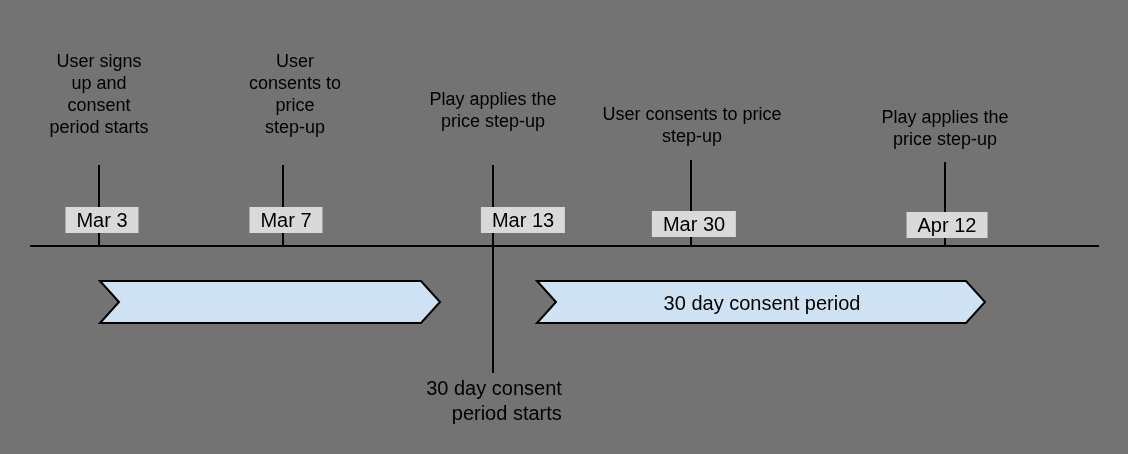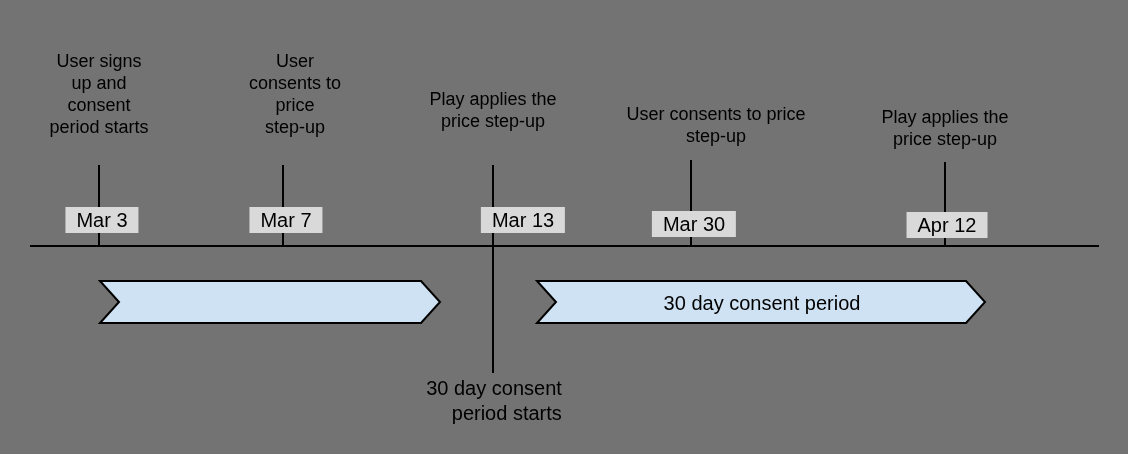--- a/index.html
+++ b/index.html
@@ -82,21 +82,21 @@
   <div class="event-desc" style="left:99px;  top:50px;">User signs
 up and
 consent
 period starts</div>
   <div class="event-desc" style="left:283px; top:50px;margin-left:12px;">User
 consents to
 price
 step-up</div>
   <div class="event-desc" style="left:493px; top:88px;">Play applies the
 price step-up</div>
-  <div class="event-desc" style="left:716px; top:103px;">User consents to price
+  <div class="event-desc" style="left:692px; top:103px;">User consents to price
 step-up</div>
   <div class="event-desc" style="left:945px; top:106px;">Play applies the
 price step-up</div>
 
   <div class="date-label" style="left:102px; top:207px;">Mar 3</div>
   <div class="date-label" style="left:286px; top:207px;">Mar 7</div>
   <div class="date-label" style="left:494px; top:207px;margin-left:29px;">Mar 13</div>
   <div class="date-label" style="left:694px; top:211px;">Mar 30</div>
   <div class="date-label" style="left:947px; top:212px;">Apr 12</div>
 

